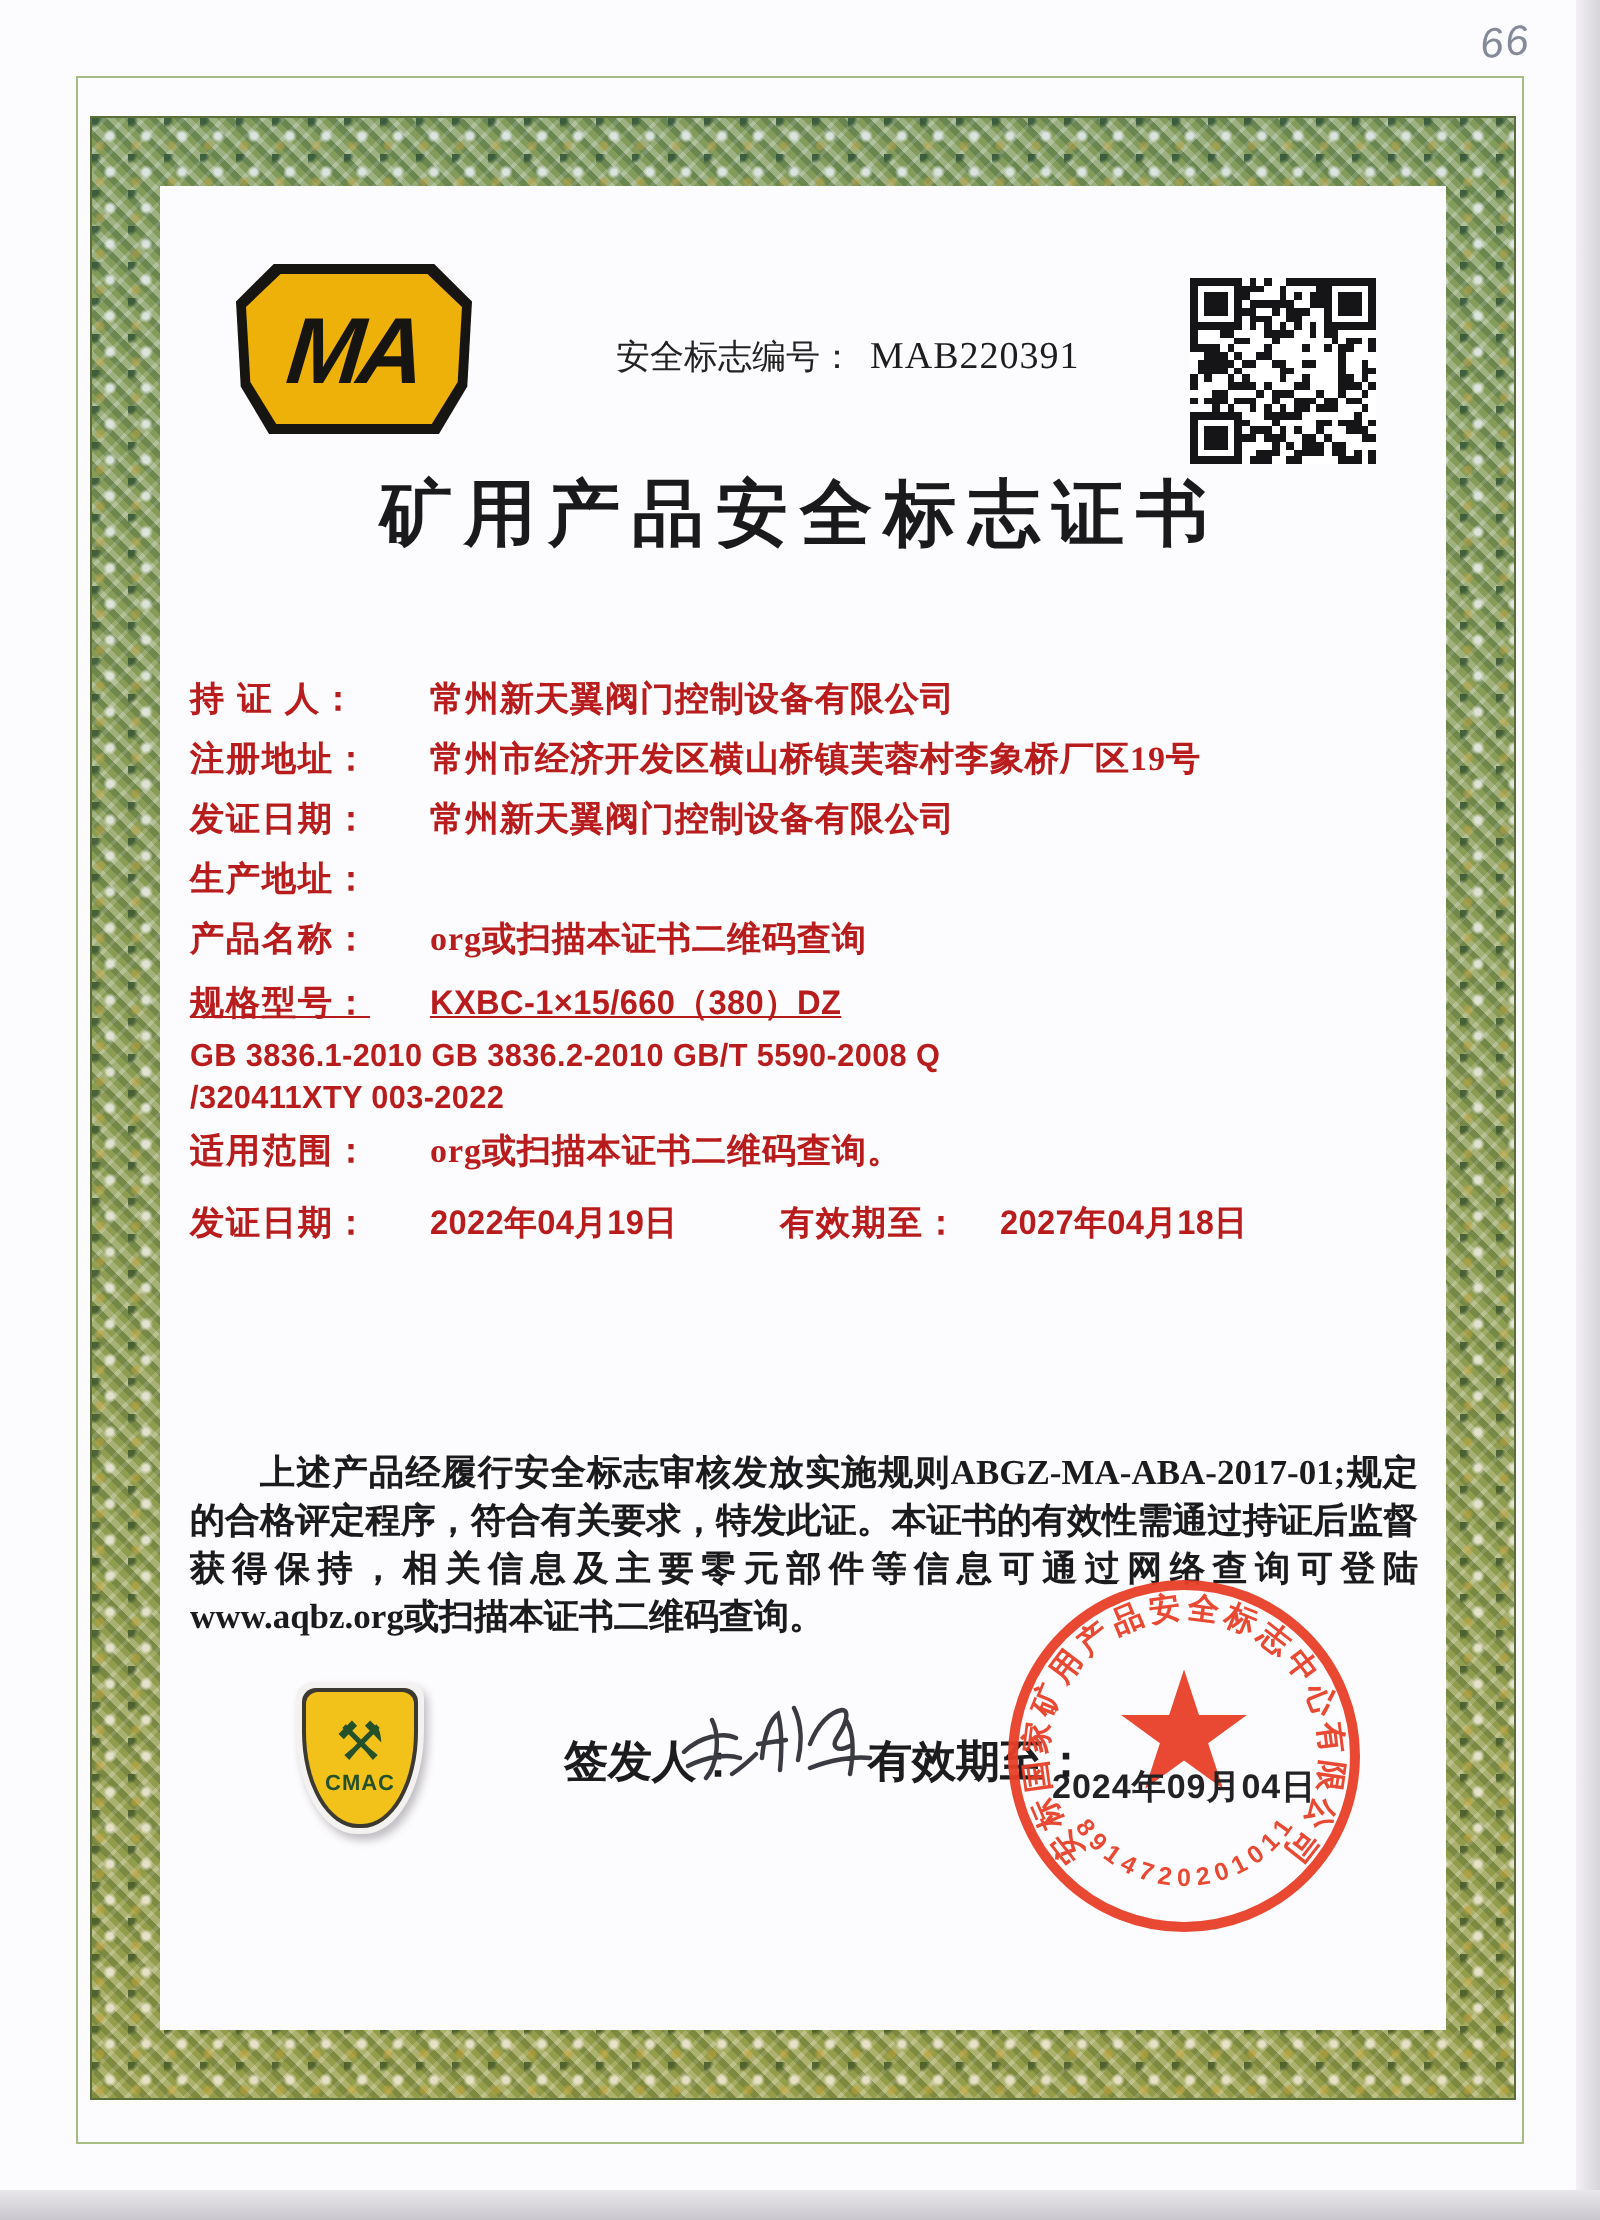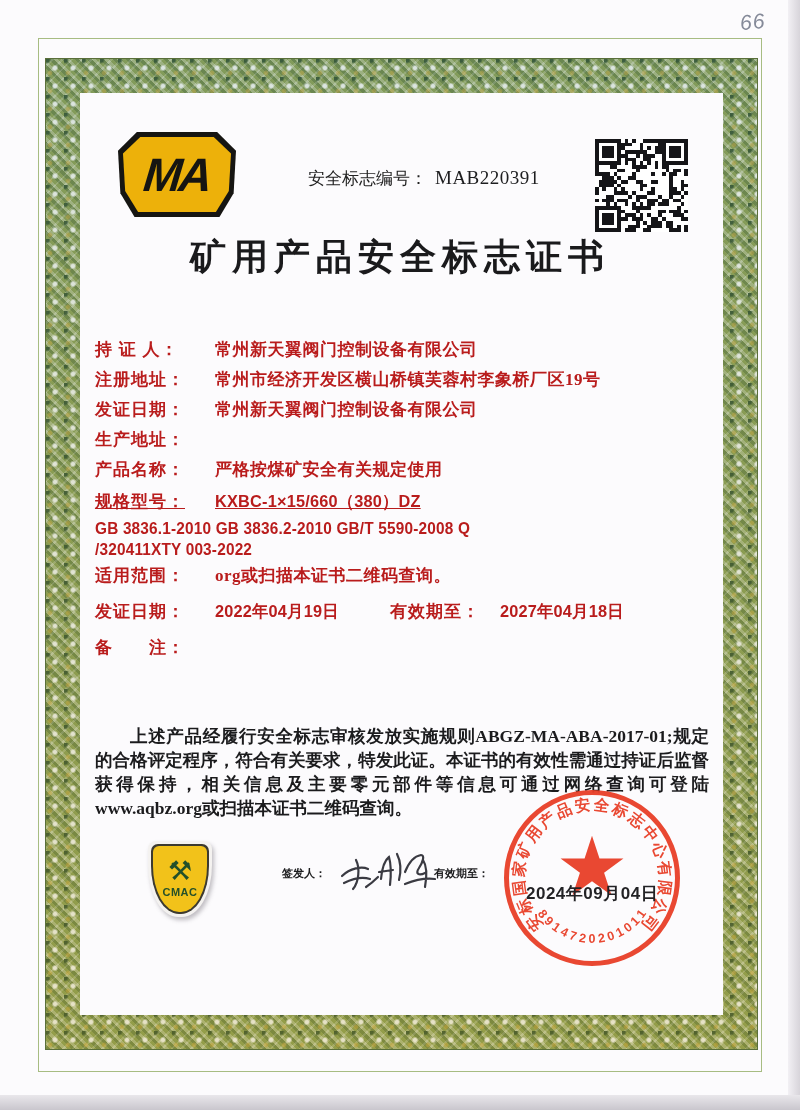--- a/index.html
+++ b/index.html
@@ -75,21 +75,21 @@
   .shield-outer{position:absolute;left:148px;top:841px;width:64px;height:76px;background:#f4f2f0;
       border-radius:8px 8px 30px 30px / 8px 8px 52px 52px;
       box-shadow:2px 3px 4px rgba(120,115,125,.45);}
   .shield-mid{position:absolute;left:3px;top:3px;right:3px;bottom:3px;background:#3c3a30;
       border-radius:7px 7px 28px 28px / 7px 7px 48px 48px;}
   .shield-in{position:absolute;left:2px;top:2px;right:2px;bottom:2px;background:#f2c21a;
       border-radius:6px 6px 26px 26px / 6px 6px 46px 46px;
       display:flex;flex-direction:column;align-items:center;justify-content:center;}
   .shield-emblem{font-size:27px;color:#24502a;line-height:1;margin-top:-2px;}
   .shield-cmac{font-size:11px;font-weight:700;color:#24502a;letter-spacing:.5px;margin-top:1px;}
-  .signer,.issuer{position:absolute;top:866px;font-weight:700;font-size:11px;color:#1c1c1e;}
+  .signer,.issuer{position:absolute;top:866px;font-weight:700;font-size:22px;color:#1c1c1e;}
   .signer{left:282px;} .issuer{left:434px;}
   .sig{position:absolute;left:334px;top:842px;}
 
   
   .seal{position:absolute;left:500px;top:786px;width:184px;height:184px;opacity:.95;}
   .seal-ring{position:absolute;left:4px;top:4px;width:166px;height:166px;
       border:5px solid #e83f28;border-radius:50%;}
   .seal-star{position:absolute;left:0;top:40px;width:184px;text-align:center;
       font-size:82px;line-height:1;color:#e83f28;font-family:"DejaVu Sans",sans-serif;}
   .seal-ch{position:absolute;left:50%;top:50%;width:18px;height:18px;margin:-9px;
@@ -765,21 +765,21 @@
         </div>
         <div class="row">
           <span class="lbl">发证日期：</span>
           <span class="val cn">常州新天翼阀门控制设备有限公司</span>
         </div>
         <div class="row">
           <span class="lbl">生产地址：</span>
         </div>
         <div class="row">
           <span class="lbl">产品名称：</span>
-          <span class="val cn">严格按煤矿安全有关规定使用</span>
+          <span class="val cn">org或扫描本证书二维码查询</span>
         </div>
         <div class="row row6">
           <span class="lbl">规格型号：</span>
           <span class="val code">KXBC-1×15/660（380）DZ</span>
         </div>
         <div class="row row-std">
           <span class="val code">GB 3836.1-2010 GB 3836.2-2010 GB/T 5590-2008 Q
 /320411XTY 003-2022</span>
         </div>
         <div class="row">
@@ -788,23 +788,20 @@
         </div>
       </div>
 
     <div class="row dates">
       <span class="lbl">发证日期：</span>
       <span class="val code dval">2022年04月19日</span>
       <span class="lbl vlbl">有效期至：</span>
       <span class="val code">2027年04月18日</span>
     </div>
 
-    <div class="row remark">
-      <span class="lbl">备　　注：</span>
-    </div>
   </div>
 
   <div class="statement">上述产品经履行安全标志审核发放实施规则ABGZ-MA-ABA-2017-01;规定的合格评定程序，符合有关要求，特发此证。本证书的有效性需通过持证后监督获得保持，相关信息及主要零元部件等信息可通过网络查询可登陆www.aqbz.org或扫描本证书二维码查询。</div>
 
   <div class="shield-outer">
     <div class="shield-mid">
       <div class="shield-in">
         <span class="shield-emblem">⚒</span>
         <span class="shield-cmac">CMAC</span>
       </div>

